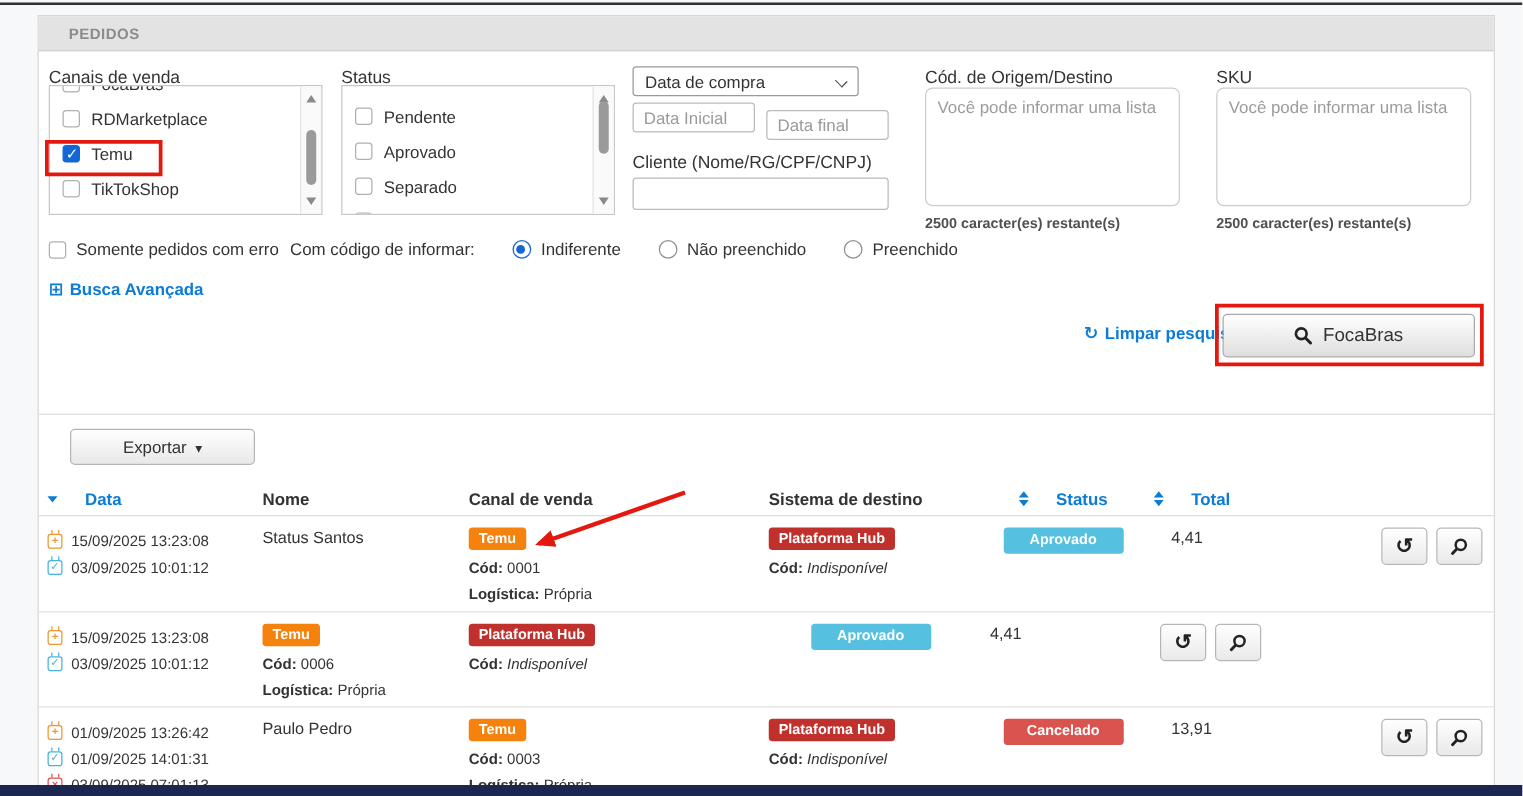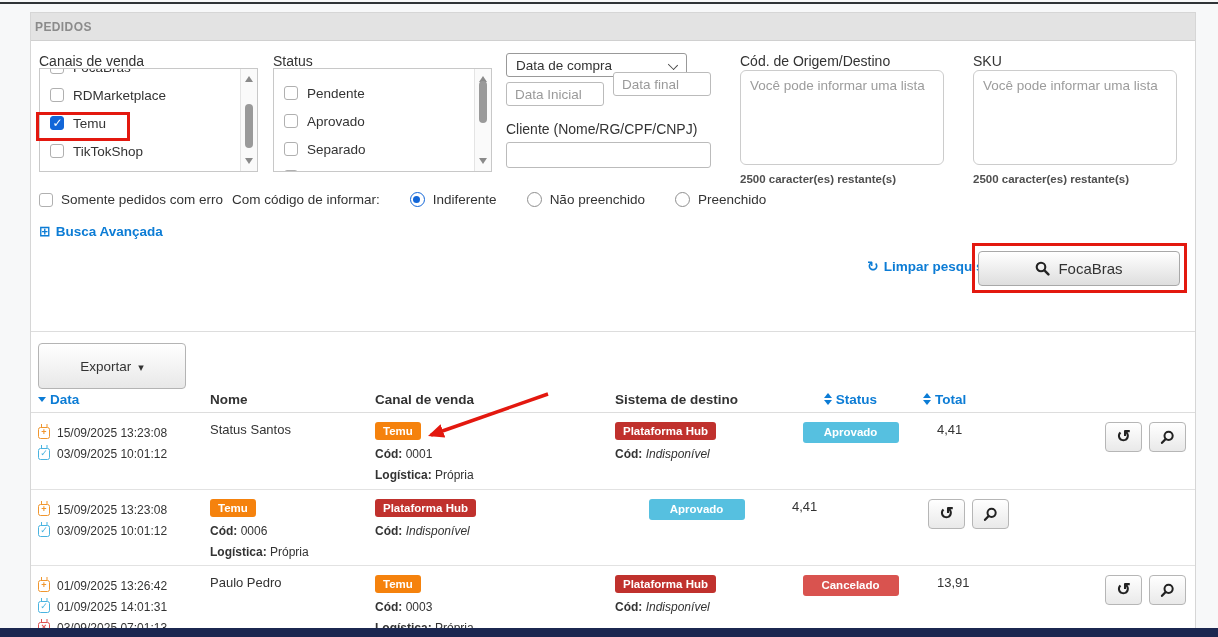--- a/index.html
+++ b/index.html
@@ -7,21 +7,21 @@
   body {
     font-family:"Liberation Sans","DejaVu Sans",sans-serif;
     background:#f7f8f9; color:#333; position:relative; font-size:13.5px;
   }
   .top-strip { position:absolute; top:2px; left:0; width:100%; height:2px; background:#2f3337; }
   .bottom-bar { position:absolute; bottom:0; left:0; width:100%; height:9px; background:#1b2750; z-index:60; }
 
   .card { position:absolute; left:30px; top:12px; width:1166px; height:625px;
           background:#fff; border:1px solid #d6d6d6; }
   .card-header { height:28px; background:#e3e3e3; border-bottom:1px solid #d0d0d0;
-                 line-height:28px; padding-left:4px; color:#8b8b8b; font-weight:bold;
+                 line-height:28px; padding-left:24px; color:#8b8b8b; font-weight:bold;
                  font-size:12px; letter-spacing:.4px; }
 
   .filter-panel { position:relative; height:290px; }
   .flabel { position:absolute; font-size:14px; color:#333; white-space:nowrap; }
 
   .listbox { position:absolute; top:27px; width:219px; height:104px; border:1px solid #c8c8c8;
              background:#fff; overflow:hidden; }
   .list-items { position:absolute; left:0; top:0; right:17px; }
   .offset-canais { margin-top:-16px;text-align:right; }
   .offset-status { margin-top:10px; }
@@ -68,30 +68,30 @@
   .link-row { position:absolute; color:#0c7cd5; font-size:13.5px; font-weight:600; display:flex;
               align-items:center; gap:5px; cursor:pointer; white-space:nowrap; }
   .blue-icon { font-size:14px; font-weight:bold; }
 
   .btn-search { position:absolute; background:linear-gradient(#ffffff,#dedede);
                 border:1px solid #a8a8a8; border-radius:4px; font-family:inherit; font-size:15px;
                 color:#333; display:flex; align-items:center; justify-content:center; gap:8px; cursor:pointer; }
   .annot-rect { position:absolute; border:3px solid #e3180f; z-index:40; pointer-events:none; }
 
   .results-panel { position:relative; border-top:1px solid #ddd; height:305px; }
-  .btn-export { position:absolute; left:7px; top:11px; width:148px; height:46px;
+  .btn-export { position:absolute; left:25px; top:11px; width:148px; height:29px;
                 background:linear-gradient(#ffffff,#e8e8e8); border:1px solid #b4b4b4; border-radius:4px;
                 font-family:inherit; font-size:13.5px; color:#333; cursor:pointer; }
   .caret { font-size:11px; margin-left:3px; }
 
   .otable { position:absolute; top:54px; left:0; right:0; }
   .thead, .trow { display:grid; grid-template-columns:172px 165px 240px 163px 145px 95px 1fr;
                   padding-left:7px; }
   .thead { height:27px; align-items:center; border-bottom:1px solid #ddd; font-weight:bold; font-size:13.5px; }
-  .th { display:flex; align-items:center; gap:4px; }
+  .th { display:flex; align-items:center; gap:22px; }
   .th.blue { color:#0c7cd5; }
   .th.center { justify-content:center; }
   .sortstack { display:flex; flex-direction:column; gap:2px; }
   .trow { border-bottom:1px solid #e2e2e2; }
   .r1 { height:77px; } .r2 { height:76px; } .r3 { height:95px; }
   .td { padding-top:9px; font-size:12px; color:#333; }
   .dateline { display:flex; align-items:center; gap:7px; height:21px; }
   .cal { width:12px; height:12px; border:1.4px solid currentColor; border-radius:2.5px; position:relative;
          flex:0 0 auto; text-align:center; }
   .cal::before { content:""; position:absolute; top:-4px; left:1.5px; width:1.8px; height:3px;
@@ -189,21 +189,21 @@
             <i class="tri tri-dn-g"></i>
           </div>
       </div>
     </div>
 
     <div class="select" style="left:475px;top:12px;width:181px">
       <span>Data de compra</span>
       <span class="chev"></span>
     </div>
     <input class="tinput" style="left: 475px; top: 41px; width: 98px;" placeholder="Data Inicial">
-    <input class="tinput" style="left: 582px; top: 31px; width: 98px;" placeholder="Data final">
+    <input class="tinput" style="left: 582px; top: 47px; width: 98px;" placeholder="Data final">
     <div class="flabel" style="left:475px;top:80px">Cliente (Nome/RG/CPF/CNPJ)</div>
     <input class="tinput" style="left: 475px; top: 101px; width: 205px; height: 26px;">
 
     <div class="flabel" style="left:709px;top:12px">Cód. de Origem/Destino</div>
     <textarea class="tarea" style="left: 709px; top: 29px;" placeholder="Você pode informar uma lista"></textarea>
     <div class="counter" style="left:709px;top:132px">2500 caracter(es) restante(s)</div>
 
     <div class="flabel" style="left:942px;top:12px">SKU</div>
     <textarea class="tarea" style="left: 942px; top: 29px;" placeholder="Você pode informar uma lista"></textarea>
     <div class="counter" style="left:942px;top:132px">2500 caracter(es) restante(s)</div>

